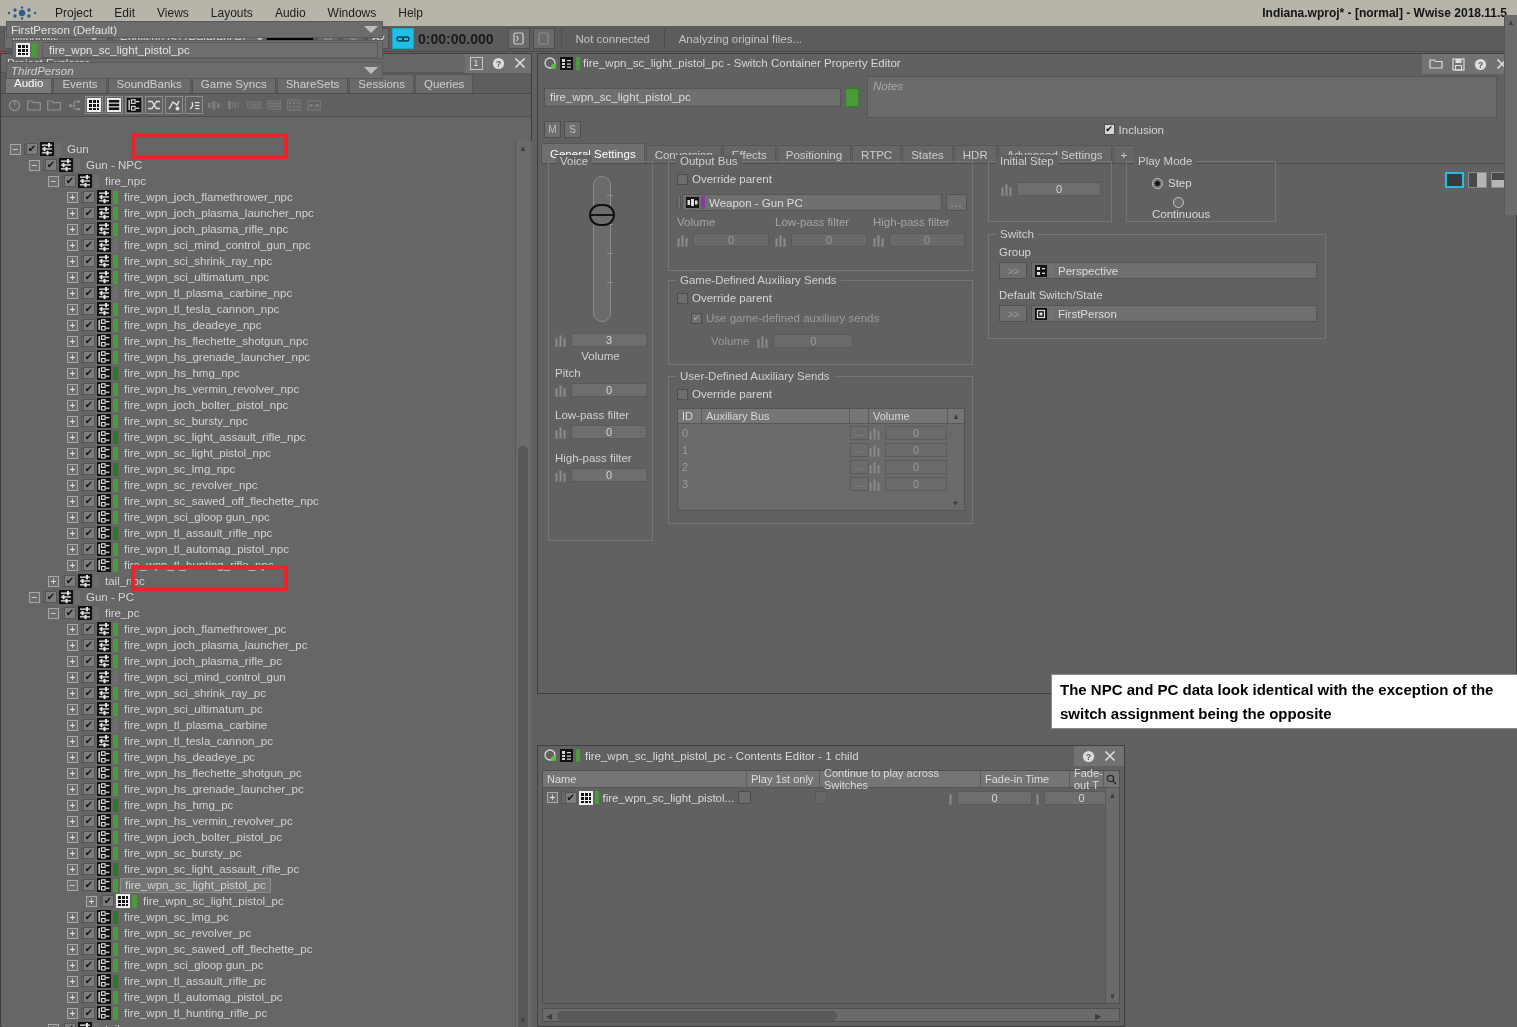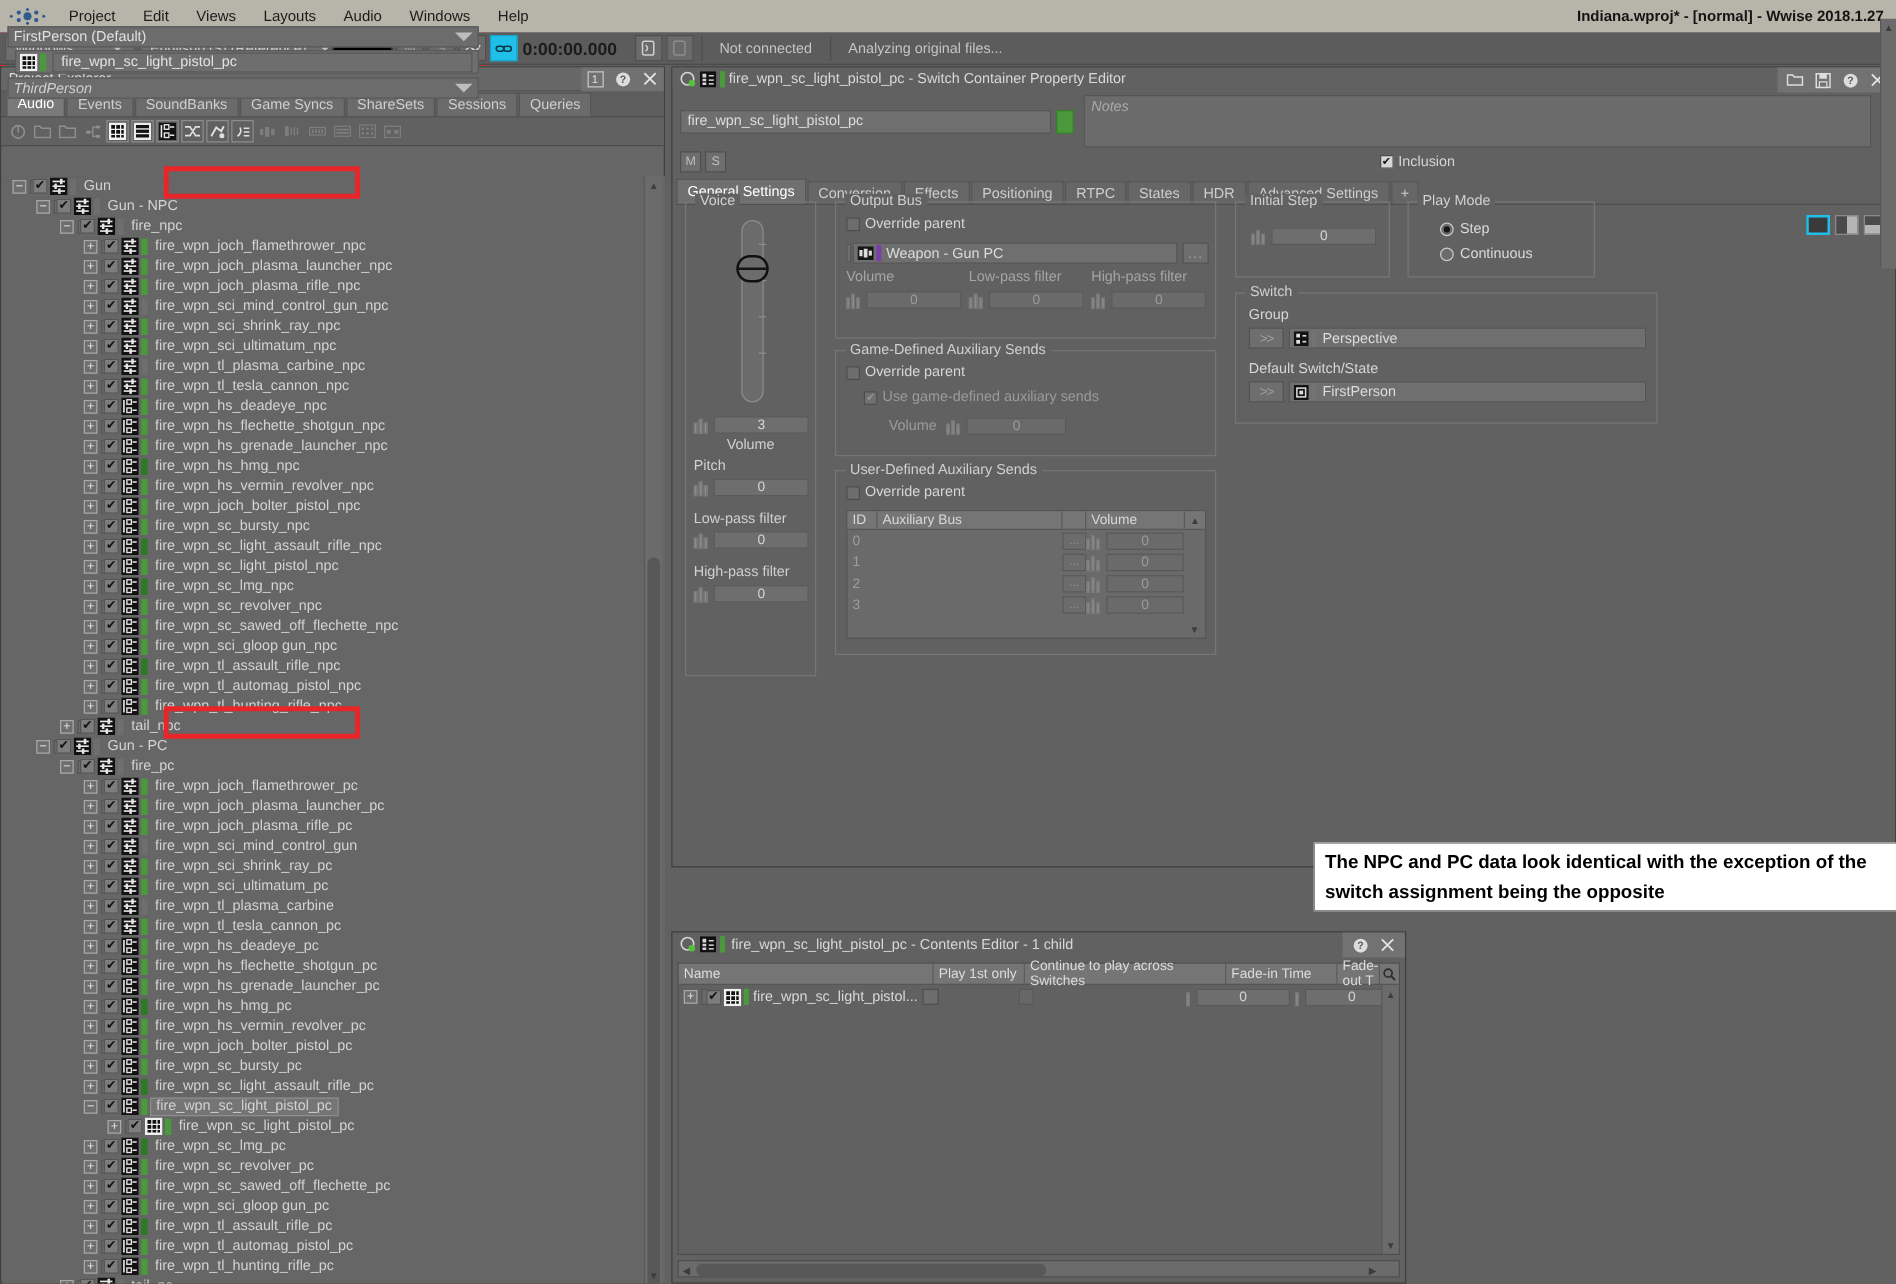--- a/index.html
+++ b/index.html
@@ -235,21 +235,21 @@
     </div>
     <div class="menu">
       <div class="menu-item">Project</div>
       <div class="menu-item">Edit</div>
       <div class="menu-item">Views</div>
       <div class="menu-item">Layouts</div>
       <div class="menu-item">Audio</div>
       <div class="menu-item">Windows</div>
       <div class="menu-item">Help</div>
     </div>
-    <div class="win-title">Indiana.wproj* - [normal] - Wwise 2018.1.27</div>
+    <div class="win-title">Indiana.wproj* - [normal] - Wwise 2018.11.5</div>
   </div>
 
   <div class="toolbar">
     <div class="combo" style="width:104px;">
       <span class="cl">Windows</span>
       <span class="caret"></span>
     </div>
     <div class="combo" style="width:148px;">
       <span class="cl">English(US) (Reference)</span>
       <span class="caret"></span>
@@ -1627,21 +1627,21 @@
     </div>
 
     <div class="gbox" style="left:588px; top:107px; width:150px; height:61px;">
       <span class="glabel">Play Mode</span>
       <div style="position:absolute;left:25px;top:15px;display:flex;align-items:flex-end;font-size:11.5px;color:#dadada;">
         <span class="radio">
             <i></i>
           </span>
         <span>Step</span>
       </div>
-      <div style="position:absolute;left:25px;top:35px;display:flex;align-items:center;font-size:11.5px;color:#dadada;">
+      <div style="position:absolute;left:25px;top:35px;display:flex;align-items:center;font-size:11.5px;color:#dadada;flex-direction:column;">
         <span class="radio"></span>
         <span>Continuous</span>
       </div>
     </div>
 
     <div class="gbox" style="left:450px; top:180px; width:338px; height:105px;">
       <span class="glabel">Switch</span>
       <div style="position:absolute;left:10px;top:11px;font-size:11.5px;color:#d6d6d6;">Group</div>
       <div style="position:absolute;left:10px;top:27px;display:flex;align-items:center;width:318px;">
         <span class="gg">&gt;&gt;</span>

